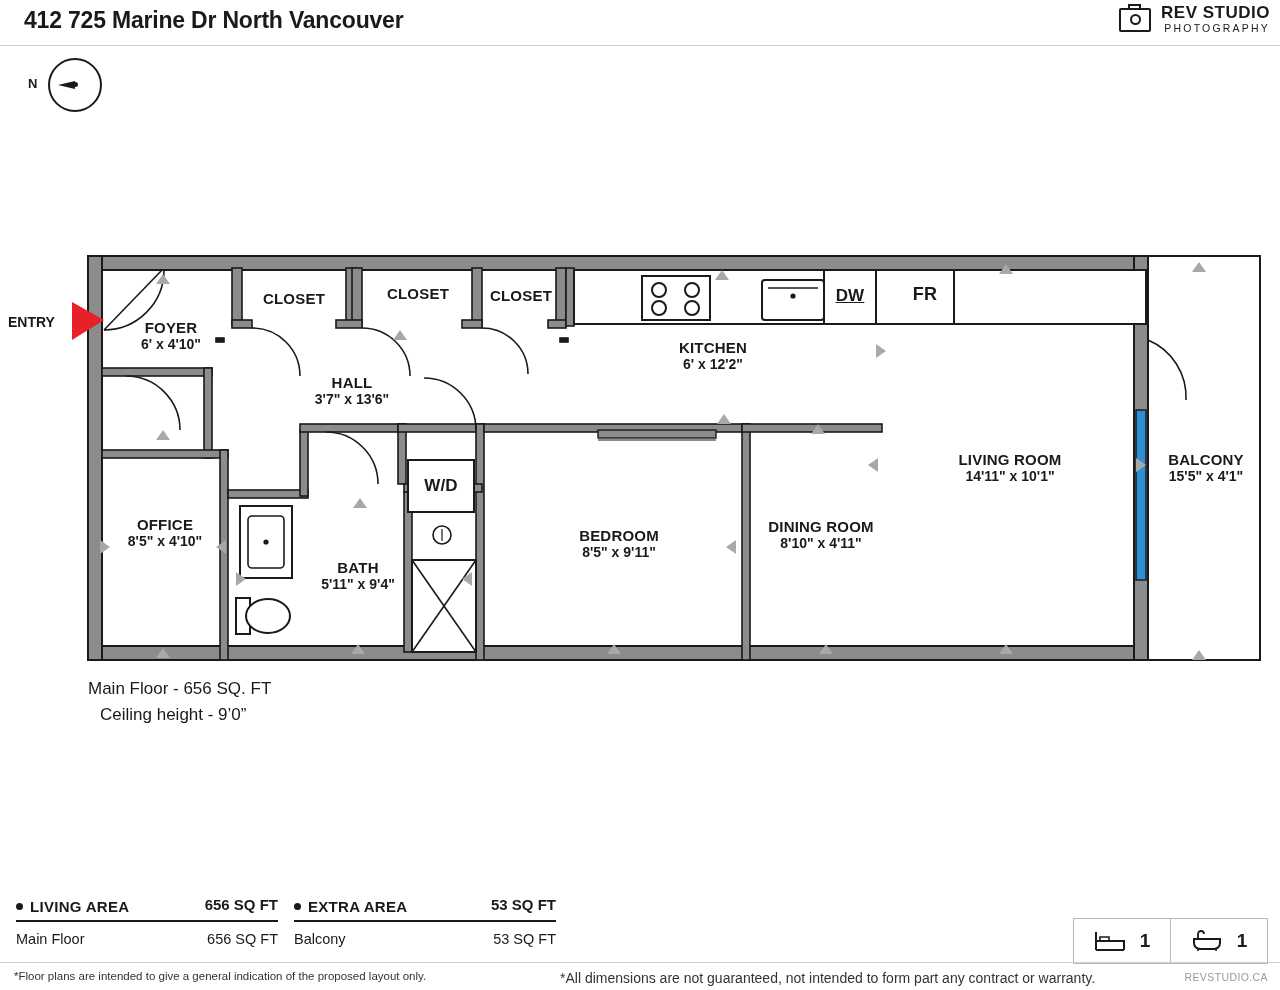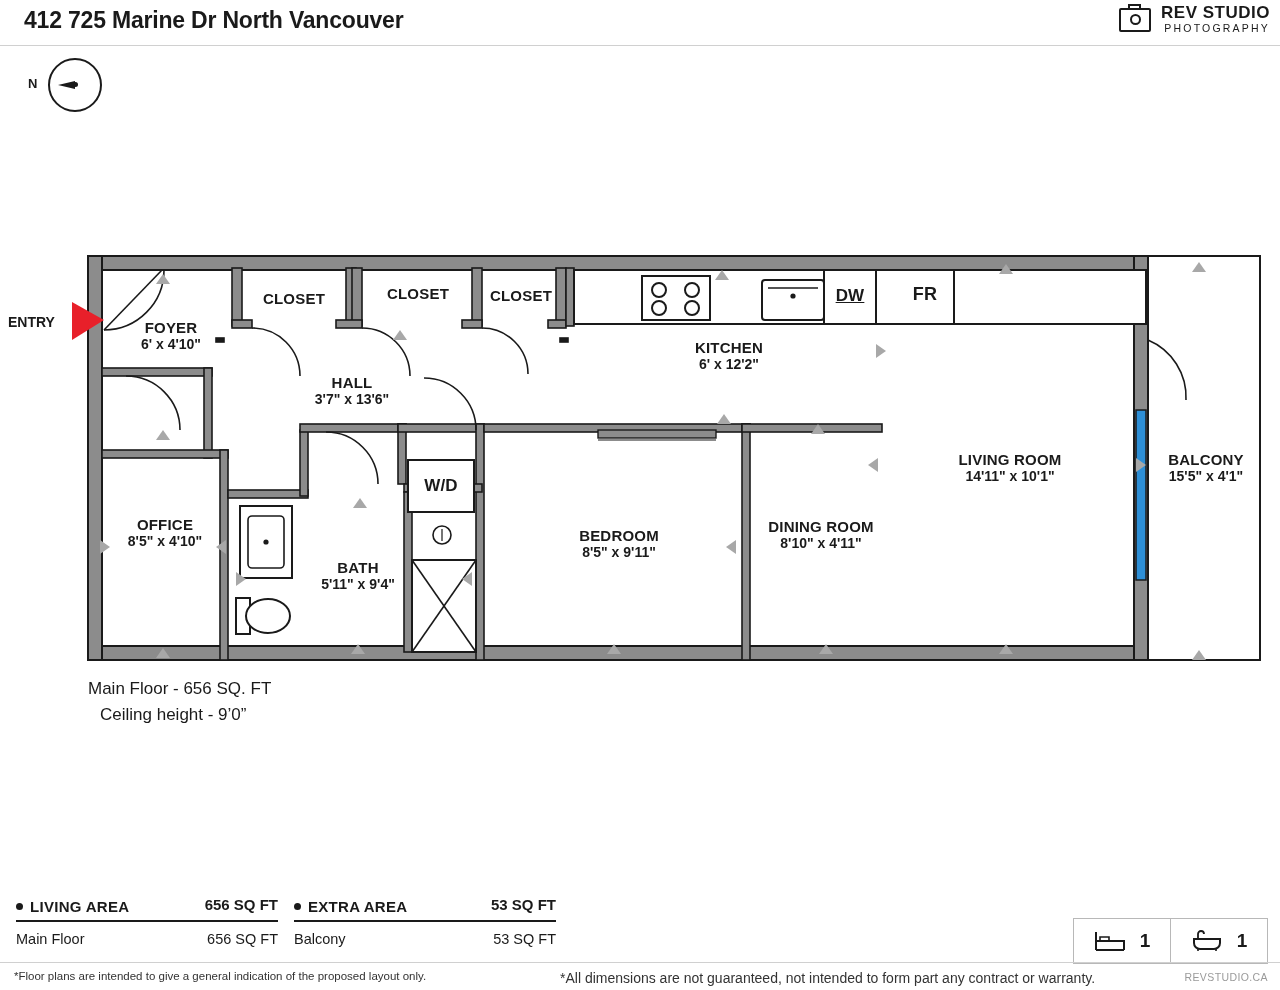--- a/index.html
+++ b/index.html
@@ -485,21 +485,21 @@
 
   <div class="room-label" style="left:466px; top:288px; width:110px;">
     <div class="name">CLOSET</div>
   </div>
 
   <div class="room-label" style="left:292px; top:375px; width:120px;">
     <div class="name">HALL</div>
     <div class="dim">3'7" x 13'6"</div>
   </div>
 
-  <div class="room-label" style="left:660px; top:340px; width:138px;">
+  <div class="room-label" style="left:644px; top:340px; width:138px;">
     <div class="name">KITCHEN</div>
     <div class="dim">6' x 12'2"</div>
   </div>
 
   <div class="room-label" style="left:925px; top:452px; width:170px;">
     <div class="name">LIVING ROOM</div>
     <div class="dim">14'11" x 10'1"</div>
   </div>
 
   <div class="room-label" style="left:1150px; top:452px; width:112px;">

